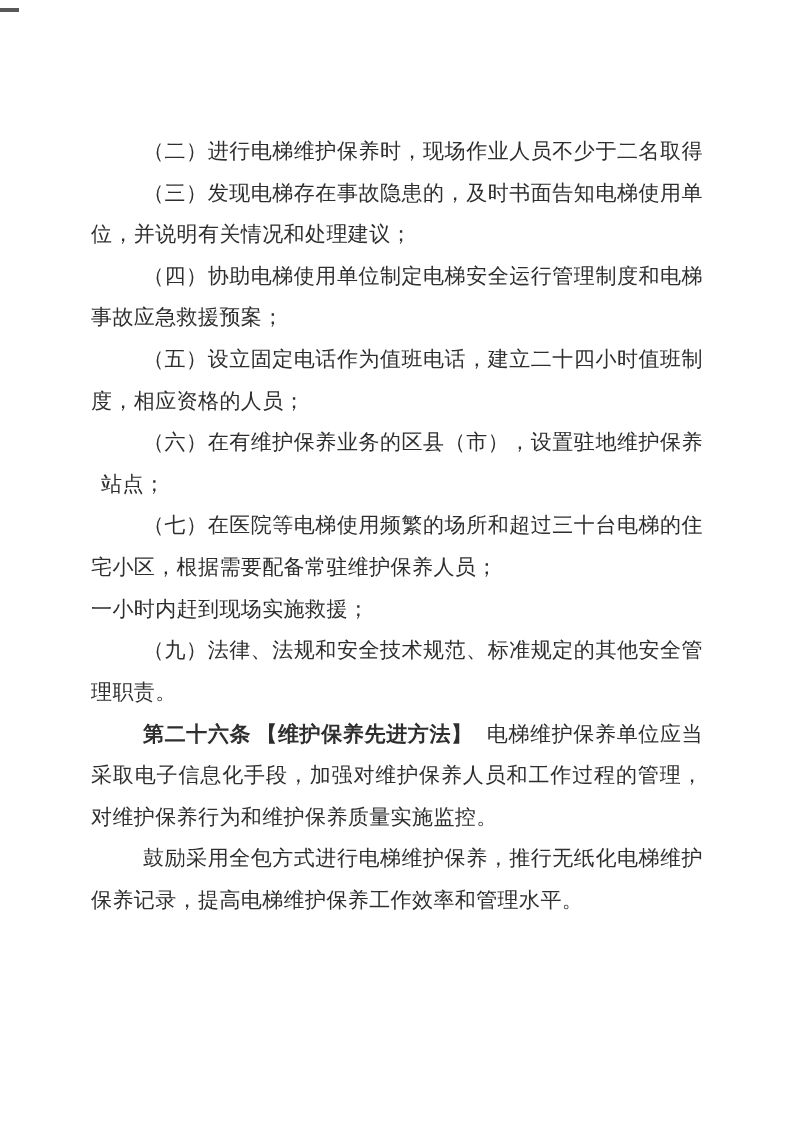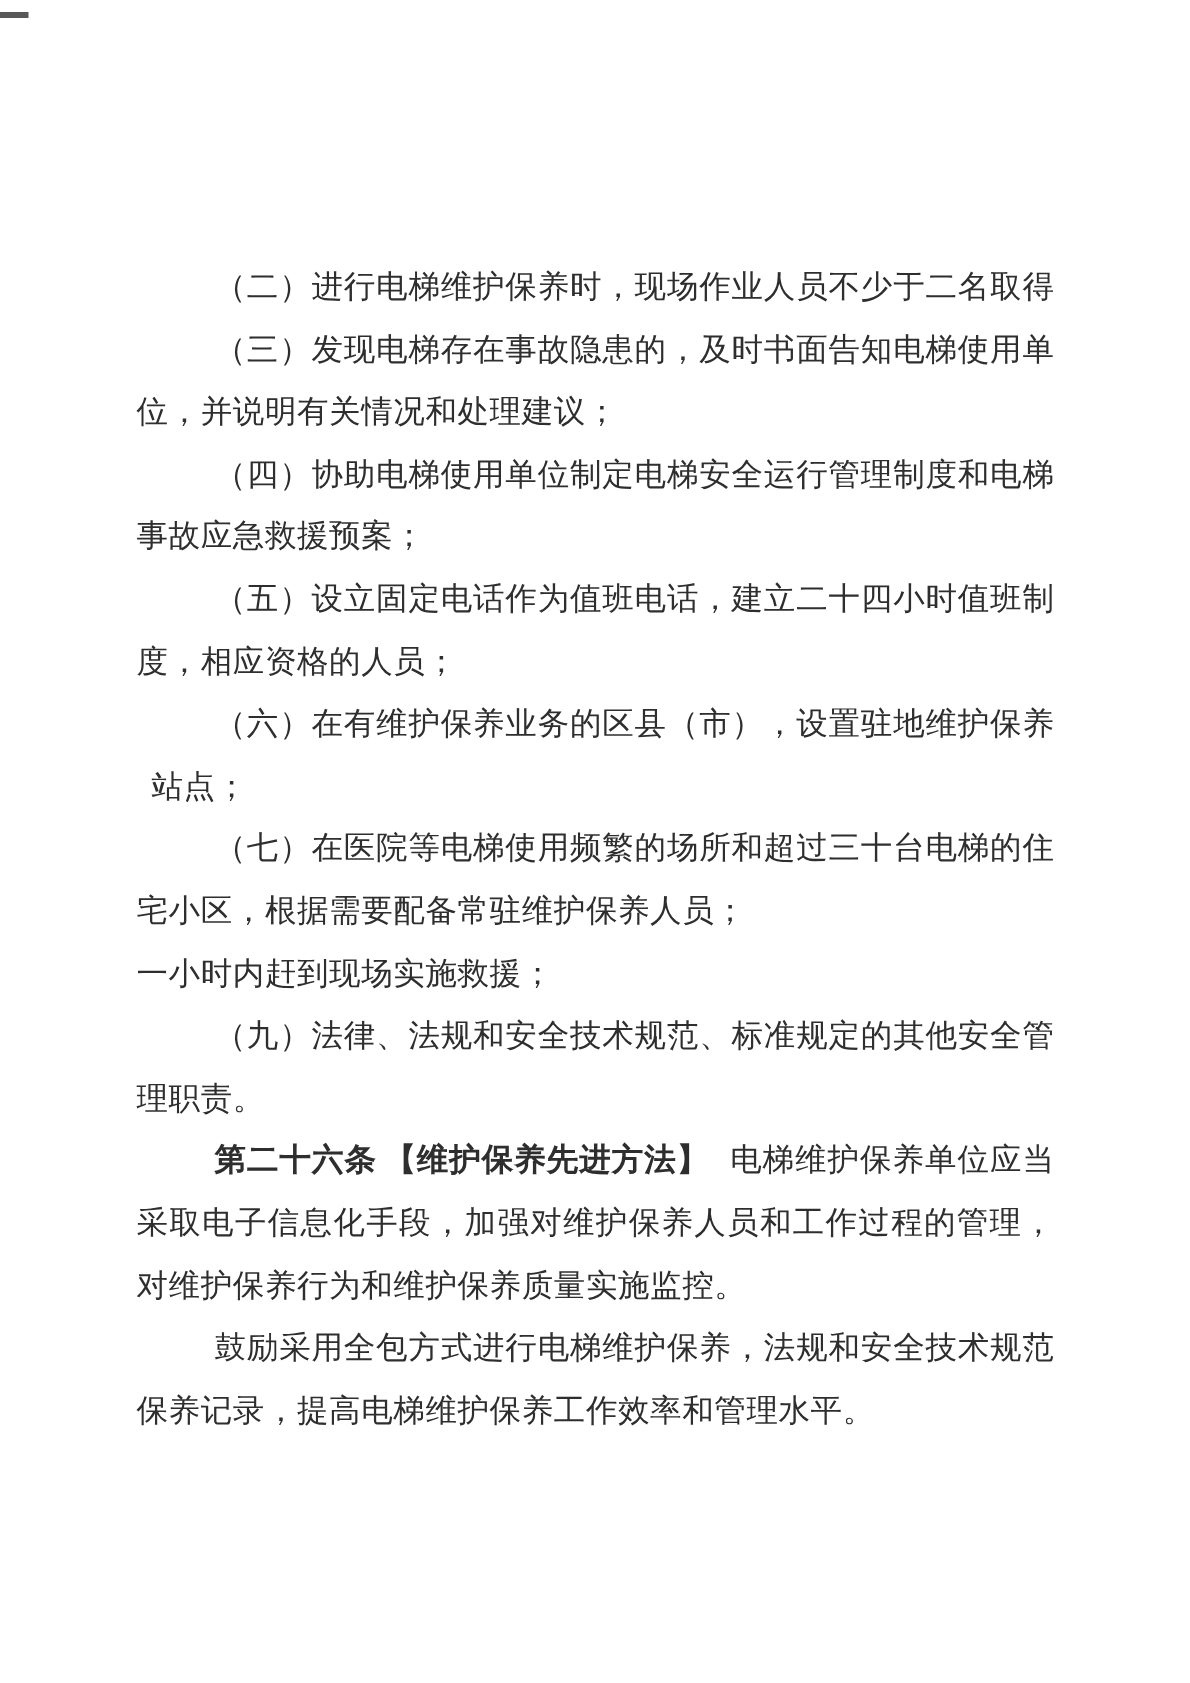--- a/index.html
+++ b/index.html
@@ -25,21 +25,20 @@
     opacity: 0.8;
   }
   .text-block {
     position: absolute;
     left: 91px;
     top: 131px;
     width: 612px;
     color: var(--text-color, #2e2e2e);
     font-family: "Liberation Serif", "DejaVu Serif", serif;
     font-size: 21px;
-    margin-top: 40px;
   }
   .para { margin: 0; padding: 0; }
   .line {
     height: 41.6px;
     line-height: 41.6px;
     letter-spacing: 0.4px;
     text-align: justify;
     text-align-last: left;
     white-space: nowrap;
   }
@@ -109,18 +108,18 @@
 
     <div class="para">
       <div class="line first full">
         <span class="bold">第二十六条</span><span class="bold article-title">【维护保养先进方法】</span><span class="heading-rest">电梯维护保养单位应当</span>
       </div>
       <div class="line full">采取电子信息化手段，加强对维护保养人员和工作过程的管理，</div>
       <div class="line">对维护保养行为和维护保养质量实施监控。</div>
     </div>
 
     <div class="para">
-      <div class="line first full">鼓励采用全包方式进行电梯维护保养，法规和安全技术规范</div>
+      <div class="line first full">鼓励采用全包方式进行电梯维护保养，推行无纸化电梯维护</div>
       <div class="line">保养记录，提高电梯维护保养工作效率和管理水平。</div>
     </div>
 
   </div>
 </div>
 
 </body></html>

